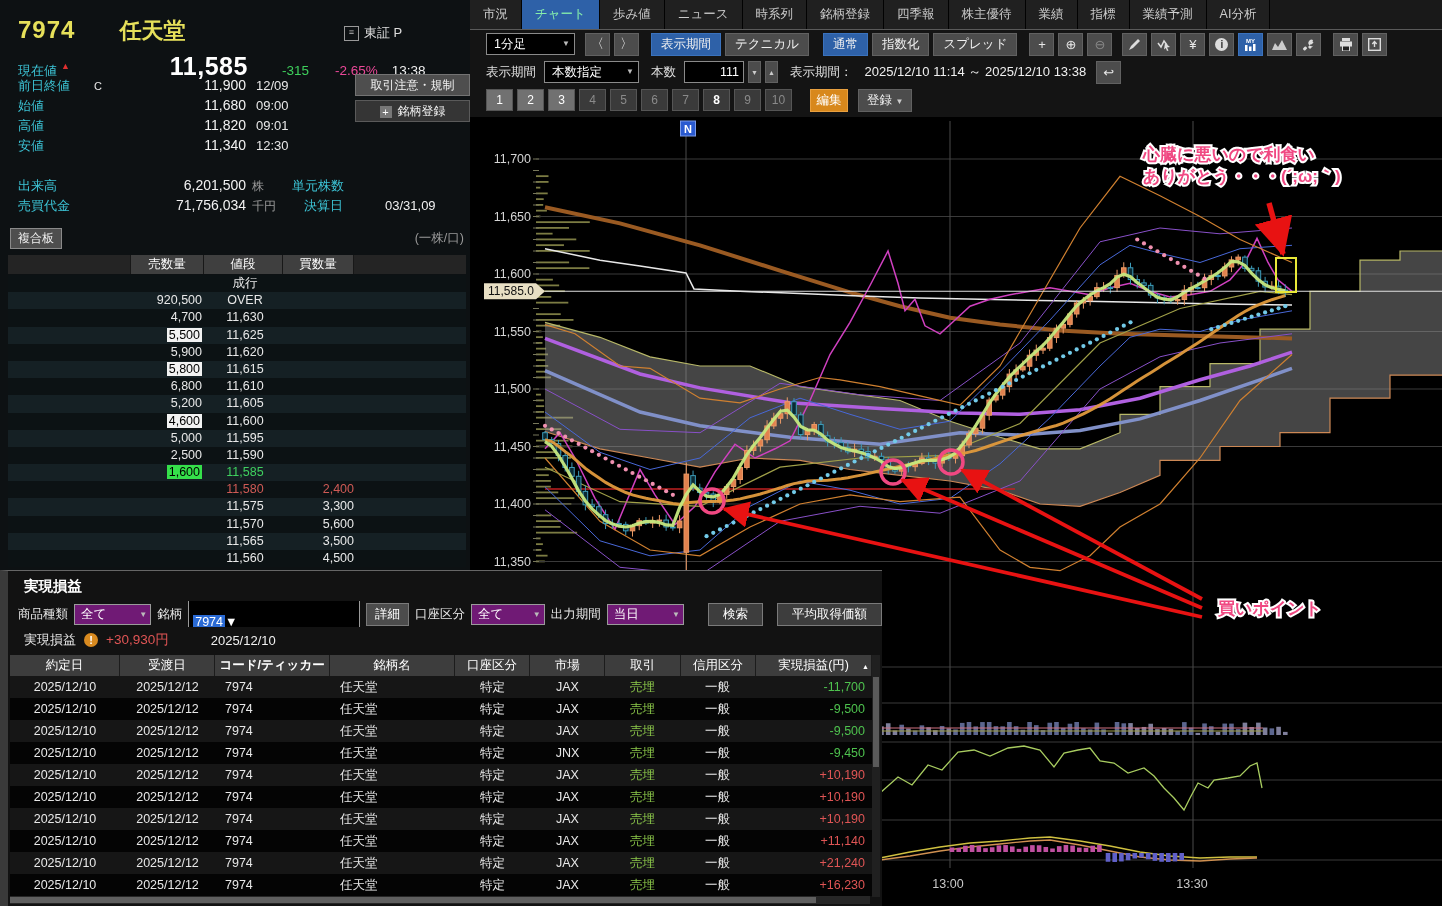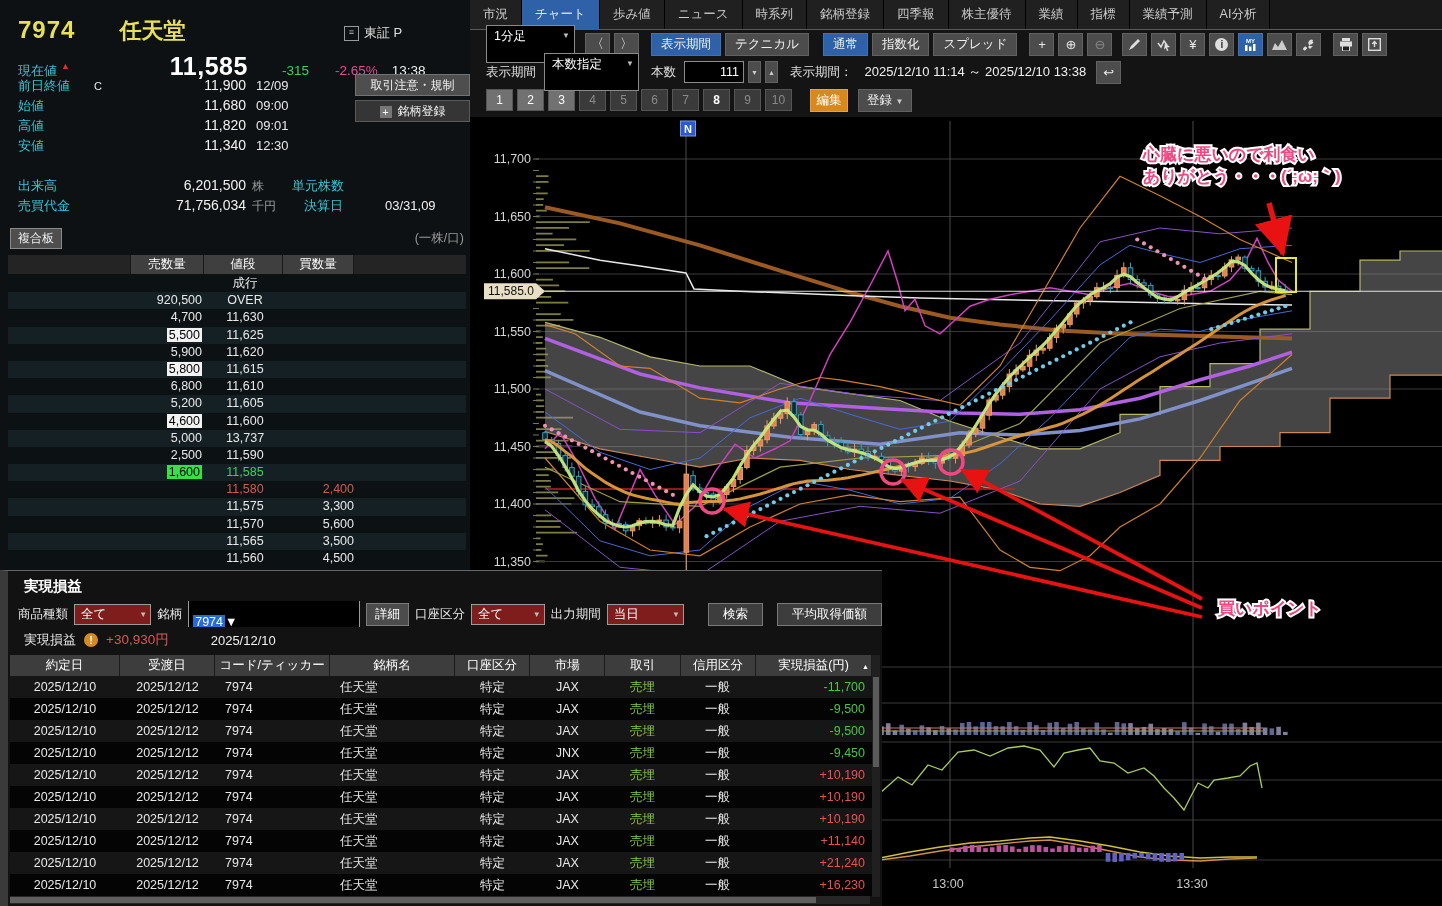--- a/index.html
+++ b/index.html
@@ -50,23 +50,23 @@
   .c4{flex:1;}
   .hl-w{background:#f2f2f2;color:#000;padding:0 2px;}
   .hl-g{background:#35e04a;color:#000;padding:0 2px;}
   .txt-g{color:#3fd05f;}
   .txt-r{color:#cf5a55;}
 
   
   #chart-top{position:absolute;left:470px;top:0;width:972px;height:117px;background:#141414;}
   #tabs{display:flex;height:29px;background:#191919;border-bottom:1px solid #5a5a5a;}
   .tab{padding:0 13px;height:29px;line-height:29px;font-size:12.5px;color:#ccc;background:#202020;border-right:1px solid #020202;cursor:pointer;white-space:nowrap;}
-  .tab.selected{background:#2e61a8;color:#e5e5e5;}
+  .tab.selected{background:#2e61a8;color:#86efac;}
   .trow{display:flex;align-items:center;height:28px;padding-left:16px;gap:4px;}
-  .sel{position:relative;background:#000;border:1px solid #8a8a8a;height:20px;line-height:20px;font-size:12.5px;color:#fff;padding:0 18px 16px 7px;cursor:pointer;}
+  .sel{position:relative;background:#000;border:1px solid #8a8a8a;height:20px;line-height:20px;font-size:12.5px;color:#fff;padding:0 18px 0 7px;cursor:pointer;}
   .sel .caret{position:absolute;right:4px;top:0;font-size:8px;color:#bbb;}
   .tbtn{height:21px;line-height:21px;padding:0 9px;background:#4c4c4c;border:1px solid #616161;color:#f0f0f0;font-size:12.5px;cursor:pointer;white-space:nowrap;}
   .tbtn.blue{background:#2e61a8;border-color:#3a72bd;}
   .ibtn{width:23px;height:21px;background:#4c4c4c;border:1px solid #616161;color:#e8e8e8;font-size:13px;display:flex;align-items:center;justify-content:center;cursor:pointer;}
   .ibtn.dim{color:#8a8a8a;}
   .ibtn.blue{background:#2e61a8;border-color:#3a72bd;}
   .ibtn svg{display:block;}
   .tlabel{color:#e0e0e0;font-size:12.5px;margin:0 4px 0 8px;white-space:nowrap;}
   .tinput{background:#000;border:1px solid #8a8a8a;height:18px;line-height:18px;width:52px;color:#fff;font-size:12.5px;text-align:right;padding-right:4px;}
   .spin{width:11px;height:20px;background:#4c4c4c;border:1px solid #616161;color:#ccc;font-size:7px;display:flex;align-items:center;justify-content:center;cursor:pointer;}
@@ -81,21 +81,21 @@
   #chart{position:absolute;left:470px;top:117px;background:#000;}
   .axlabel{fill:#d5d5d5;font-size:12.5px;font-family:"Liberation Sans","DejaVu Sans",sans-serif;}
   .xlabel{fill:#c8c8c8;font-size:12.5px;font-family:"Liberation Sans","DejaVu Sans",sans-serif;text-anchor:middle;}
   .ann{font-size:17px;font-weight:bold;fill:#f04882;stroke:#fff;stroke-width:4px;paint-order:stroke;font-family:"Liberation Sans","DejaVu Sans",sans-serif;}
 
   
   #pnl-panel{position:absolute;left:0;top:570px;width:882px;height:336px;background:#121212;border-top:1px solid #666;border-left:8px solid #3a3a3a;box-sizing:border-box;z-index:10;}
   #pnl-title{position:absolute;left:16px;top:6px;font-size:14.5px;font-weight:bold;color:#fff;}
   #pnl-filters{position:absolute;left:10px;top:30px;right:0;height:26px;display:flex;align-items:center;gap:6px;font-size:12.5px;overflow:hidden;}
   .f-label{color:#e8e8e8;white-space:nowrap;}
-  .f-sel{position:relative;background:#7f1d1d;border:1px solid #9a9a9a;height:19px;line-height:19px;color:#fff;padding:0 16px 0 6px;white-space:nowrap;cursor:pointer;}
+  .f-sel{position:relative;background:#701a75;border:1px solid #9a9a9a;height:19px;line-height:19px;color:#fff;padding:0 16px 0 6px;white-space:nowrap;cursor:pointer;}
   .f-sel .caret{position:absolute;right:3px;top:0;font-size:8px;color:#bbb;}
   #symbol-input{position:relative;background:#000;border:1px solid #9a9a9a;height:19px;line-height:19px;width:180px;color:#fff;padding:16px 16px 0 4px;cursor:text;}
   #symbol-input .selected-text{background:#2a6ad4;color:#fff;padding:0 2px;}
   .f-btn{height:21px;line-height:21px;padding:0 8px;background:#4c4c4c;border:1px solid #7a7a7a;color:#fff;white-space:nowrap;cursor:pointer;}
   .f-btn.wide{padding:0 14px;background:#3d3d3d;}
   #pnl-summary{position:absolute;left:16px;top:60px;display:flex;align-items:center;gap:8px;font-size:13px;}
   .warn-icon{width:14px;height:14px;border-radius:50%;background:#d88a20;color:#fff;font-size:11px;font-weight:bold;text-align:center;line-height:14px;}
   #pnl-value{color:#e05555;font-size:13.5px;}
   #pnl-date{color:#f0f0f0;margin-left:34px;}
   #pnl-table{position:absolute;left:2px;top:84px;width:862px;}
@@ -252,21 +252,21 @@
           <div class="ob-row">
             <div class="c0"></div>
             <div class="c1"><span class="hl-w">4,600</span></div>
             <div class="c2">11,600</div>
             <div class="c3"></div>
             <div class="c4"></div>
           </div>
           <div class="ob-row alt">
             <div class="c0"></div>
             <div class="c1"><span>5,000</span></div>
-            <div class="c2">13,737</div>
+            <div class="c2">11,595</div>
             <div class="c3"></div>
             <div class="c4"></div>
           </div>
           <div class="ob-row">
             <div class="c0"></div>
             <div class="c1"><span>2,500</span></div>
             <div class="c2">11,590</div>
             <div class="c3"></div>
             <div class="c4"></div>
           </div>
@@ -1085,21 +1085,21 @@
     <div id="pnl-summary">
       <span>実現損益</span>
       <span class="warn-icon">!</span>
       <span id="pnl-value">+30,930円</span>
       <span id="pnl-date">2025/12/10</span>
     </div>
     <div id="pnl-table">
       <div class="p-head" id="pnl-head">
           <div class="ph" style="width: 110px;">約定日</div>
           <div class="ph" style="width: 95px;">受渡日</div>
-          <div class="ph" style="width: 115px;">コード/ティッカー</div>
+          <div class="ph" style="width: 115px; font-weight: bold;">コード/ティッカー</div>
           <div class="ph" style="width: 125px;">銘柄名</div>
           <div class="ph" style="width: 75px;">口座区分</div>
           <div class="ph" style="width: 75px;">市場</div>
           <div class="ph" style="width: 75px;">取引</div>
           <div class="ph" style="width: 75px;">信用区分</div>
           <div class="ph" style="width: 116px;">実現損益(円)<span class="sort-tri">▲</span></div>
         </div>
       <div id="pnl-body">
           <div class="p-row alt">
             <div class="pc al-c" style="width: 110px;">2025/12/10</div>

